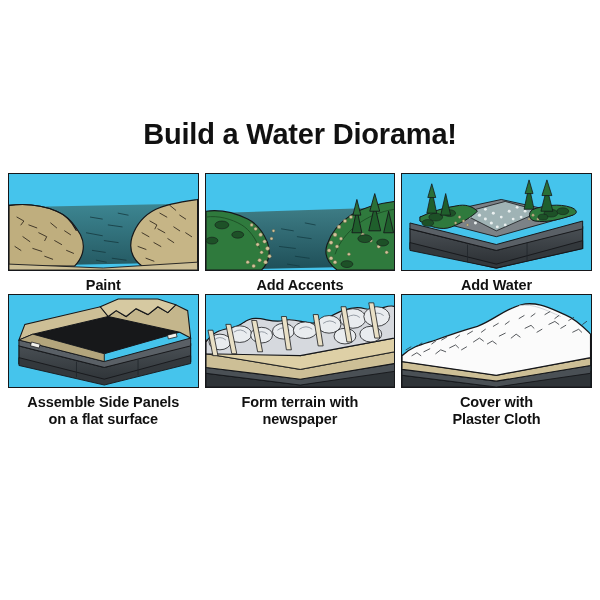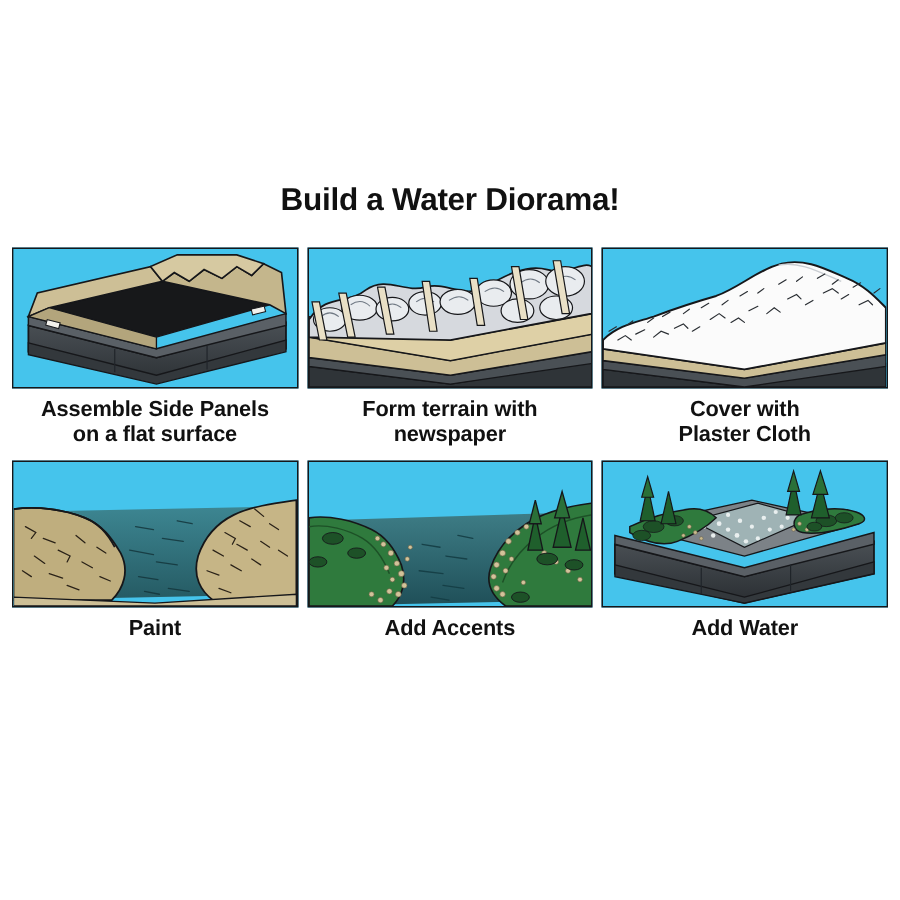--- a/index.html
+++ b/index.html
@@ -19,21 +19,21 @@
     width: 600px;
     height: 600px;
     background: #ffffff;
   }
   #title {
     position: absolute;
     top: 118px;
     left: 0;
     width: 600px;
     text-align: center;
-    font-size: 21px;
+    font-size: 29px;
     font-weight: bold;
     letter-spacing: -0.2px;
     color: #111111;
     line-height: 32px;
   }
   #grid {
     position: absolute;
     top: 165px;
     left: 8px;
     width: 584px;
@@ -79,20 +79,256 @@
   svg.art { display: block; width: 100%; height: 100%; }
 </style>
 </head>
 <body>
 
 <div id="poster">
 
   <div id="title">Build a Water Diorama!</div>
 
   <div id="grid">
+
+    <div class="row row2">
+
+      <div class="cell">
+        <div class="panel">
+          <div class="sky"></div>
+          <svg class="art" viewBox="0 0 190 98" preserveAspectRatio="none">
+            <defs>
+              <linearGradient id="g4water" x1="0" y1="0" x2="0" y2="1">
+                <stop offset="0" stop-color="#3d8692"></stop>
+                <stop offset="1" stop-color="#255a63"></stop>
+              </linearGradient>
+            </defs>
+
+            <path d="M0,34 L190,30 L190,90 L0,94 Z" fill="url(#g4water)"></path>
+
+            <path d="M0,32 C16,30 34,32 48,38 C60,43 66,52 72,62 C78,74 74,86 66,94 L0,94 Z" fill="#bfae7e" stroke="#16171a" stroke-width="1.2"></path>
+            <path d="M0,32 C16,30 34,32 48,38 C58,42 64,50 68,58" fill="none" stroke="#16171a" stroke-width="1.2"></path>
+
+            <path d="M190,26 C176,28 160,30 148,36 C136,42 128,52 124,64 C120,78 126,88 134,94 L190,94 Z" fill="#c6b586" stroke="#16171a" stroke-width="1.2"></path>
+
+            <g stroke="#2a2218" stroke-width="0.85" fill="none" stroke-linecap="round">
+              <path d="M8,44 l7,4 l-3,4"></path>
+              <path d="M20,52 l8,3"></path>
+              <path d="M14,64 l7,5"></path>
+              <path d="M30,60 l8,4 l-2,4"></path>
+              <path d="M24,76 l9,3"></path>
+              <path d="M42,50 l6,5"></path>
+              <path d="M46,68 l7,4"></path>
+              <path d="M36,84 l8,3"></path>
+              <path d="M56,58 l6,4"></path>
+              <path d="M58,78 l7,3"></path>
+              <path d="M6,74 l6,4"></path>
+              <path d="M152,40 l7,4"></path>
+              <path d="M162,32 l6,5"></path>
+              <path d="M142,48 l7,4 l-2,4"></path>
+              <path d="M172,42 l6,4"></path>
+              <path d="M134,60 l7,4"></path>
+              <path d="M150,56 l7,4"></path>
+              <path d="M166,54 l6,4"></path>
+              <path d="M130,74 l8,3"></path>
+              <path d="M146,70 l7,4"></path>
+              <path d="M178,60 l6,4"></path>
+              <path d="M138,86 l8,3"></path>
+              <path d="M160,66 l6,4"></path>
+            </g>
+
+            <g stroke="#14363c" stroke-width="0.9" fill="none" stroke-linecap="round" opacity="0.85">
+              <path d="M82,44 l12,2"></path>
+              <path d="M100,52 l14,2"></path>
+              <path d="M78,60 l16,3"></path>
+              <path d="M96,68 l14,2"></path>
+              <path d="M84,78 l13,2"></path>
+              <path d="M104,86 l14,2"></path>
+              <path d="M110,40 l10,2"></path>
+              <path d="M88,88 l10,2"></path>
+            </g>
+
+            <polygon points="0,92 95,96 190,90 190,98 0,98" fill="#cdbf96" stroke="#16171a" stroke-width="0.9"></polygon>
+          </svg>
+        </div>
+        <div class="caption">
+          <span>Paint</span>
+        </div>
+      </div>
+
+      <div class="cell">
+        <div class="panel">
+          <div class="sky"></div>
+          <svg class="art" viewBox="0 0 190 98" preserveAspectRatio="none">
+            <defs>
+              <linearGradient id="g5water" x1="0" y1="0" x2="0" y2="1">
+                <stop offset="0" stop-color="#3e7d86"></stop>
+                <stop offset="1" stop-color="#1f4f58"></stop>
+              </linearGradient>
+            </defs>
+
+            <path d="M0,40 L190,34 L190,94 L0,98 Z" fill="url(#g5water)"></path>
+
+            <path d="M0,38 C14,36 30,40 42,46 C52,51 58,60 62,70 C66,82 62,92 56,98 L0,98 Z" fill="#2f7a3d" stroke="#16171a" stroke-width="1.1"></path>
+            <path d="M0,44 C12,42 26,46 36,52 C44,57 50,66 54,76" fill="none" stroke="#1d5127" stroke-width="1"></path>
+
+            <path d="M190,28 C174,30 158,34 146,42 C134,50 126,60 122,72 C118,84 124,92 132,98 L190,98 Z" fill="#2f7a3d" stroke="#16171a" stroke-width="1.1"></path>
+            <path d="M190,36 C176,38 162,44 152,52 C142,60 134,70 130,82" fill="none" stroke="#1d5127" stroke-width="1"></path>
+
+            <g fill="#d2c39a" stroke="#6d6044" stroke-width="0.4">
+              <circle cx="50" cy="56" r="1.7"></circle>
+                <circle cx="55" cy="62" r="1.9"></circle>
+              <circle cx="59" cy="69" r="1.8"></circle>
+                <circle cx="62" cy="76" r="2"></circle>
+              <circle cx="64" cy="84" r="1.8"></circle>
+                <circle cx="60" cy="90" r="1.9"></circle>
+              <circle cx="46" cy="52" r="1.6"></circle>
+                <circle cx="52" cy="72" r="1.7"></circle>
+              <circle cx="56" cy="80" r="1.6"></circle>
+                <circle cx="54" cy="88" r="1.8"></circle>
+              <circle cx="42" cy="90" r="1.7"></circle>
+                <circle cx="48" cy="94" r="1.8"></circle>
+              <circle cx="66" cy="66" r="1.5"></circle>
+                <circle cx="68" cy="58" r="1.4"></circle>
+            </g>
+
+            <g fill="#d2c39a" stroke="#6d6044" stroke-width="0.4">
+              <circle cx="140" cy="48" r="1.8"></circle>
+                <circle cx="134" cy="54" r="1.9"></circle>
+              <circle cx="130" cy="62" r="2"></circle>
+                <circle cx="126" cy="70" r="1.9"></circle>
+              <circle cx="124" cy="78" r="1.8"></circle>
+                <circle cx="126" cy="86" r="1.9"></circle>
+              <circle cx="146" cy="44" r="1.7"></circle>
+                <circle cx="136" cy="66" r="1.6"></circle>
+              <circle cx="132" cy="74" r="1.7"></circle>
+                <circle cx="130" cy="90" r="1.8"></circle>
+              <circle cx="150" cy="56" r="1.6"></circle>
+                <circle cx="158" cy="62" r="1.7"></circle>
+              <circle cx="166" cy="68" r="1.6"></circle>
+                <circle cx="174" cy="74" r="1.7"></circle>
+              <circle cx="182" cy="80" r="1.6"></circle>
+                <circle cx="144" cy="82" r="1.5"></circle>
+            </g>
+
+            <g stroke="#16171a" stroke-width="0.9">
+              <polygon points="152,36 147,60 157,60" fill="#1f5f2c"></polygon>
+              <polygon points="152,26 148,42 156,42" fill="#2a7038"></polygon>
+              <polygon points="170,32 164,58 176,58" fill="#1f5f2c"></polygon>
+              <polygon points="170,20 165,38 175,38" fill="#2a7038"></polygon>
+              <polygon points="184,38 179,60 189,60" fill="#1f5f2c"></polygon>
+            </g>
+
+            <g fill="#1d5127" stroke="#16171a" stroke-width="0.6">
+              <ellipse cx="16" cy="52" rx="7" ry="4"></ellipse>
+              <ellipse cx="32" cy="62" rx="6" ry="3.5"></ellipse>
+              <ellipse cx="6" cy="68" rx="6" ry="3.5"></ellipse>
+              <ellipse cx="160" cy="66" rx="7" ry="4"></ellipse>
+              <ellipse cx="178" cy="70" rx="6" ry="3.5"></ellipse>
+              <ellipse cx="142" cy="92" rx="6" ry="3.5"></ellipse>
+            </g>
+
+            <g stroke="#143d44" stroke-width="0.9" fill="none" stroke-linecap="round" opacity="0.9">
+              <path d="M76,56 l12,2"></path>
+              <path d="M92,64 l14,2"></path>
+              <path d="M74,74 l16,2"></path>
+              <path d="M90,84 l14,2"></path>
+              <path d="M100,50 l10,2"></path>
+              <path d="M82,92 l12,2"></path>
+            </g>
+          </svg>
+        </div>
+        <div class="caption">
+          <span>Add Accents</span>
+        </div>
+      </div>
+
+      <div class="cell">
+        <div class="panel">
+          <div class="sky"></div>
+          <svg class="art" viewBox="0 0 190 98" preserveAspectRatio="none">
+            <defs>
+              <linearGradient id="g6base" x1="0" y1="0" x2="0" y2="1">
+                <stop offset="0" stop-color="#4a5055"></stop>
+                <stop offset="1" stop-color="#2a2e32"></stop>
+              </linearGradient>
+            </defs>
+
+            <polygon points="8,56 95,78 182,54 182,76 95,96 8,76" fill="url(#g6base)" stroke="#16171a" stroke-width="1.2"></polygon>
+            <polygon points="8,50 95,72 182,48 182,56 95,78 8,56" fill="#5a6066" stroke="#16171a" stroke-width="1"></polygon>
+            <polygon points="8,70 95,92 182,68 182,76 95,96 8,78" fill="#33383c" stroke="#16171a" stroke-width="0.9"></polygon>
+            <line x1="66" y1="72" x2="66" y2="90" stroke="#20252a" stroke-width="0.8"></line>
+            <line x1="126" y1="70" x2="126" y2="88" stroke="#20252a" stroke-width="0.8"></line>
+
+            <polygon points="18,44 95,64 172,42 100,26" fill="#7c8287" stroke="#16171a" stroke-width="0.9"></polygon>
+
+            <polygon points="60,40 95,58 140,38 104,28" fill="#9fb3b5" stroke="#16171a" stroke-width="0.8"></polygon>
+
+            <g fill="#eef3f3" opacity="0.95">
+              <circle cx="72" cy="38" r="1.5"></circle>
+                <circle cx="78" cy="42" r="1.6"></circle>
+              <circle cx="84" cy="46" r="1.5"></circle>
+                <circle cx="90" cy="50" r="1.6"></circle>
+              <circle cx="96" cy="54" r="1.5"></circle>
+                <circle cx="84" cy="36" r="1.4"></circle>
+              <circle cx="92" cy="40" r="1.5"></circle>
+                <circle cx="100" cy="44" r="1.4"></circle>
+              <circle cx="108" cy="38" r="1.5"></circle>
+                <circle cx="116" cy="34" r="1.4"></circle>
+              <circle cx="124" cy="38" r="1.4"></circle>
+                <circle cx="68" cy="44" r="1.4"></circle>
+              <circle cx="74" cy="50" r="1.5"></circle>
+                <circle cx="104" cy="52" r="1.4"></circle>
+              <circle cx="112" cy="46" r="1.4"></circle>
+                <circle cx="120" cy="44" r="1.4"></circle>
+              <circle cx="64" cy="36" r="1.3"></circle>
+                <circle cx="130" cy="34" r="1.3"></circle>
+            </g>
+
+            <path d="M18,44 C30,38 44,34 58,32 C66,31 72,34 76,38 C70,44 60,50 50,54 C40,58 28,54 18,48 Z" fill="#2f7a3d" stroke="#16171a" stroke-width="1"></path>
+
+            <path d="M132,36 C144,32 158,30 170,34 C176,36 178,40 172,42 C160,46 146,50 134,48 C128,47 126,40 132,36 Z" fill="#2f7a3d" stroke="#16171a" stroke-width="1"></path>
+
+            <g fill="#c8b98d" stroke="#6d6044" stroke-width="0.35">
+              <circle cx="58" cy="44" r="1.3"></circle>
+                <circle cx="62" cy="48" r="1.3"></circle>
+              <circle cx="54" cy="50" r="1.2"></circle>
+                <circle cx="66" cy="52" r="1.2"></circle>
+              <circle cx="132" cy="42" r="1.3"></circle>
+                <circle cx="137" cy="46" r="1.3"></circle>
+              <circle cx="142" cy="44" r="1.2"></circle>
+                <circle cx="128" cy="46" r="1.2"></circle>
+            </g>
+
+            <g fill="#1d5127" stroke="#16171a" stroke-width="0.5">
+              <ellipse cx="34" cy="44" rx="7" ry="4"></ellipse>
+              <ellipse cx="48" cy="40" rx="6" ry="3.5"></ellipse>
+              <ellipse cx="26" cy="50" rx="6" ry="3.5"></ellipse>
+              <ellipse cx="150" cy="40" rx="7" ry="4"></ellipse>
+              <ellipse cx="162" cy="38" rx="6" ry="3.5"></ellipse>
+              <ellipse cx="142" cy="44" rx="5" ry="3"></ellipse>
+            </g>
+
+            <g stroke="#16171a" stroke-width="0.8">
+              <polygon points="30,16 25,40 35,40" fill="#1f5f2c"></polygon>
+              <polygon points="30,10 26,24 34,24" fill="#2a7038"></polygon>
+              <polygon points="44,20 39,42 49,42" fill="#1f5f2c"></polygon>
+              <polygon points="128,12 123,36 133,36" fill="#1f5f2c"></polygon>
+              <polygon points="128,6 124,20 132,20" fill="#2a7038"></polygon>
+              <polygon points="146,14 140,38 152,38" fill="#1f5f2c"></polygon>
+              <polygon points="146,6 141,22 151,22" fill="#2a7038"></polygon>
+            </g>
+          </svg>
+        </div>
+        <div class="caption">
+          <span>Add Water</span>
+        </div>
+      </div>
+
+    </div>
 
     <div class="row row1">
 
       <div class="cell">
         <div class="panel">
           <div class="sky"></div>
           <svg class="art" viewBox="0 0 190 94" preserveAspectRatio="none">
             <defs>
               <linearGradient id="g1base" x1="0" y1="0" x2="0" y2="1">
                 <stop offset="0" stop-color="#4a5055"></stop>
@@ -233,250 +469,14 @@
             </g>
           </svg>
         </div>
         <div class="caption">
           <span>Cover with</span>
           <span class="l2">Plaster Cloth</span>
         </div>
       </div>
 
     </div>
-
-    <div class="row row2">
-
-      <div class="cell">
-        <div class="panel">
-          <div class="sky"></div>
-          <svg class="art" viewBox="0 0 190 98" preserveAspectRatio="none">
-            <defs>
-              <linearGradient id="g4water" x1="0" y1="0" x2="0" y2="1">
-                <stop offset="0" stop-color="#3d8692"></stop>
-                <stop offset="1" stop-color="#255a63"></stop>
-              </linearGradient>
-            </defs>
-
-            <path d="M0,34 L190,30 L190,90 L0,94 Z" fill="url(#g4water)"></path>
-
-            <path d="M0,32 C16,30 34,32 48,38 C60,43 66,52 72,62 C78,74 74,86 66,94 L0,94 Z" fill="#bfae7e" stroke="#16171a" stroke-width="1.2"></path>
-            <path d="M0,32 C16,30 34,32 48,38 C58,42 64,50 68,58" fill="none" stroke="#16171a" stroke-width="1.2"></path>
-
-            <path d="M190,26 C176,28 160,30 148,36 C136,42 128,52 124,64 C120,78 126,88 134,94 L190,94 Z" fill="#c6b586" stroke="#16171a" stroke-width="1.2"></path>
-
-            <g stroke="#2a2218" stroke-width="0.85" fill="none" stroke-linecap="round">
-              <path d="M8,44 l7,4 l-3,4"></path>
-              <path d="M20,52 l8,3"></path>
-              <path d="M14,64 l7,5"></path>
-              <path d="M30,60 l8,4 l-2,4"></path>
-              <path d="M24,76 l9,3"></path>
-              <path d="M42,50 l6,5"></path>
-              <path d="M46,68 l7,4"></path>
-              <path d="M36,84 l8,3"></path>
-              <path d="M56,58 l6,4"></path>
-              <path d="M58,78 l7,3"></path>
-              <path d="M6,74 l6,4"></path>
-              <path d="M152,40 l7,4"></path>
-              <path d="M162,32 l6,5"></path>
-              <path d="M142,48 l7,4 l-2,4"></path>
-              <path d="M172,42 l6,4"></path>
-              <path d="M134,60 l7,4"></path>
-              <path d="M150,56 l7,4"></path>
-              <path d="M166,54 l6,4"></path>
-              <path d="M130,74 l8,3"></path>
-              <path d="M146,70 l7,4"></path>
-              <path d="M178,60 l6,4"></path>
-              <path d="M138,86 l8,3"></path>
-              <path d="M160,66 l6,4"></path>
-            </g>
-
-            <g stroke="#14363c" stroke-width="0.9" fill="none" stroke-linecap="round" opacity="0.85">
-              <path d="M82,44 l12,2"></path>
-              <path d="M100,52 l14,2"></path>
-              <path d="M78,60 l16,3"></path>
-              <path d="M96,68 l14,2"></path>
-              <path d="M84,78 l13,2"></path>
-              <path d="M104,86 l14,2"></path>
-              <path d="M110,40 l10,2"></path>
-              <path d="M88,88 l10,2"></path>
-            </g>
-
-            <polygon points="0,92 95,96 190,90 190,98 0,98" fill="#cdbf96" stroke="#16171a" stroke-width="0.9"></polygon>
-          </svg>
-        </div>
-        <div class="caption">
-          <span>Paint</span>
-        </div>
-      </div>
-
-      <div class="cell">
-        <div class="panel">
-          <div class="sky"></div>
-          <svg class="art" viewBox="0 0 190 98" preserveAspectRatio="none">
-            <defs>
-              <linearGradient id="g5water" x1="0" y1="0" x2="0" y2="1">
-                <stop offset="0" stop-color="#3e7d86"></stop>
-                <stop offset="1" stop-color="#1f4f58"></stop>
-              </linearGradient>
-            </defs>
-
-            <path d="M0,40 L190,34 L190,94 L0,98 Z" fill="url(#g5water)"></path>
-
-            <path d="M0,38 C14,36 30,40 42,46 C52,51 58,60 62,70 C66,82 62,92 56,98 L0,98 Z" fill="#2f7a3d" stroke="#16171a" stroke-width="1.1"></path>
-            <path d="M0,44 C12,42 26,46 36,52 C44,57 50,66 54,76" fill="none" stroke="#1d5127" stroke-width="1"></path>
-
-            <path d="M190,28 C174,30 158,34 146,42 C134,50 126,60 122,72 C118,84 124,92 132,98 L190,98 Z" fill="#2f7a3d" stroke="#16171a" stroke-width="1.1"></path>
-            <path d="M190,36 C176,38 162,44 152,52 C142,60 134,70 130,82" fill="none" stroke="#1d5127" stroke-width="1"></path>
-
-            <g fill="#d2c39a" stroke="#6d6044" stroke-width="0.4">
-              <circle cx="50" cy="56" r="1.7"></circle>
-                <circle cx="55" cy="62" r="1.9"></circle>
-              <circle cx="59" cy="69" r="1.8"></circle>
-                <circle cx="62" cy="76" r="2"></circle>
-              <circle cx="64" cy="84" r="1.8"></circle>
-                <circle cx="60" cy="90" r="1.9"></circle>
-              <circle cx="46" cy="52" r="1.6"></circle>
-                <circle cx="52" cy="72" r="1.7"></circle>
-              <circle cx="56" cy="80" r="1.6"></circle>
-                <circle cx="54" cy="88" r="1.8"></circle>
-              <circle cx="42" cy="90" r="1.7"></circle>
-                <circle cx="48" cy="94" r="1.8"></circle>
-              <circle cx="66" cy="66" r="1.5"></circle>
-                <circle cx="68" cy="58" r="1.4"></circle>
-            </g>
-
-            <g fill="#d2c39a" stroke="#6d6044" stroke-width="0.4">
-              <circle cx="140" cy="48" r="1.8"></circle>
-                <circle cx="134" cy="54" r="1.9"></circle>
-              <circle cx="130" cy="62" r="2"></circle>
-                <circle cx="126" cy="70" r="1.9"></circle>
-              <circle cx="124" cy="78" r="1.8"></circle>
-                <circle cx="126" cy="86" r="1.9"></circle>
-              <circle cx="146" cy="44" r="1.7"></circle>
-                <circle cx="136" cy="66" r="1.6"></circle>
-              <circle cx="132" cy="74" r="1.7"></circle>
-                <circle cx="130" cy="90" r="1.8"></circle>
-              <circle cx="150" cy="56" r="1.6"></circle>
-                <circle cx="158" cy="62" r="1.7"></circle>
-              <circle cx="166" cy="68" r="1.6"></circle>
-                <circle cx="174" cy="74" r="1.7"></circle>
-              <circle cx="182" cy="80" r="1.6"></circle>
-                <circle cx="144" cy="82" r="1.5"></circle>
-            </g>
-
-            <g stroke="#16171a" stroke-width="0.9">
-              <polygon points="152,36 147,60 157,60" fill="#1f5f2c"></polygon>
-              <polygon points="152,26 148,42 156,42" fill="#2a7038"></polygon>
-              <polygon points="170,32 164,58 176,58" fill="#1f5f2c"></polygon>
-              <polygon points="170,20 165,38 175,38" fill="#2a7038"></polygon>
-              <polygon points="184,38 179,60 189,60" fill="#1f5f2c"></polygon>
-            </g>
-
-            <g fill="#1d5127" stroke="#16171a" stroke-width="0.6">
-              <ellipse cx="16" cy="52" rx="7" ry="4"></ellipse>
-              <ellipse cx="32" cy="62" rx="6" ry="3.5"></ellipse>
-              <ellipse cx="6" cy="68" rx="6" ry="3.5"></ellipse>
-              <ellipse cx="160" cy="66" rx="7" ry="4"></ellipse>
-              <ellipse cx="178" cy="70" rx="6" ry="3.5"></ellipse>
-              <ellipse cx="142" cy="92" rx="6" ry="3.5"></ellipse>
-            </g>
-
-            <g stroke="#143d44" stroke-width="0.9" fill="none" stroke-linecap="round" opacity="0.9">
-              <path d="M76,56 l12,2"></path>
-              <path d="M92,64 l14,2"></path>
-              <path d="M74,74 l16,2"></path>
-              <path d="M90,84 l14,2"></path>
-              <path d="M100,50 l10,2"></path>
-              <path d="M82,92 l12,2"></path>
-            </g>
-          </svg>
-        </div>
-        <div class="caption">
-          <span>Add Accents</span>
-        </div>
-      </div>
-
-      <div class="cell">
-        <div class="panel">
-          <div class="sky"></div>
-          <svg class="art" viewBox="0 0 190 98" preserveAspectRatio="none">
-            <defs>
-              <linearGradient id="g6base" x1="0" y1="0" x2="0" y2="1">
-                <stop offset="0" stop-color="#4a5055"></stop>
-                <stop offset="1" stop-color="#2a2e32"></stop>
-              </linearGradient>
-            </defs>
-
-            <polygon points="8,56 95,78 182,54 182,76 95,96 8,76" fill="url(#g6base)" stroke="#16171a" stroke-width="1.2"></polygon>
-            <polygon points="8,50 95,72 182,48 182,56 95,78 8,56" fill="#5a6066" stroke="#16171a" stroke-width="1"></polygon>
-            <polygon points="8,70 95,92 182,68 182,76 95,96 8,78" fill="#33383c" stroke="#16171a" stroke-width="0.9"></polygon>
-            <line x1="66" y1="72" x2="66" y2="90" stroke="#20252a" stroke-width="0.8"></line>
-            <line x1="126" y1="70" x2="126" y2="88" stroke="#20252a" stroke-width="0.8"></line>
-
-            <polygon points="18,44 95,64 172,42 100,26" fill="#7c8287" stroke="#16171a" stroke-width="0.9"></polygon>
-
-            <polygon points="60,40 95,58 140,38 104,28" fill="#9fb3b5" stroke="#16171a" stroke-width="0.8"></polygon>
-
-            <g fill="#eef3f3" opacity="0.95">
-              <circle cx="72" cy="38" r="1.5"></circle>
-                <circle cx="78" cy="42" r="1.6"></circle>
-              <circle cx="84" cy="46" r="1.5"></circle>
-                <circle cx="90" cy="50" r="1.6"></circle>
-              <circle cx="96" cy="54" r="1.5"></circle>
-                <circle cx="84" cy="36" r="1.4"></circle>
-              <circle cx="92" cy="40" r="1.5"></circle>
-                <circle cx="100" cy="44" r="1.4"></circle>
-              <circle cx="108" cy="38" r="1.5"></circle>
-                <circle cx="116" cy="34" r="1.4"></circle>
-              <circle cx="124" cy="38" r="1.4"></circle>
-                <circle cx="68" cy="44" r="1.4"></circle>
-              <circle cx="74" cy="50" r="1.5"></circle>
-                <circle cx="104" cy="52" r="1.4"></circle>
-              <circle cx="112" cy="46" r="1.4"></circle>
-                <circle cx="120" cy="44" r="1.4"></circle>
-              <circle cx="64" cy="36" r="1.3"></circle>
-                <circle cx="130" cy="34" r="1.3"></circle>
-            </g>
-
-            <path d="M18,44 C30,38 44,34 58,32 C66,31 72,34 76,38 C70,44 60,50 50,54 C40,58 28,54 18,48 Z" fill="#2f7a3d" stroke="#16171a" stroke-width="1"></path>
-
-            <path d="M132,36 C144,32 158,30 170,34 C176,36 178,40 172,42 C160,46 146,50 134,48 C128,47 126,40 132,36 Z" fill="#2f7a3d" stroke="#16171a" stroke-width="1"></path>
-
-            <g fill="#c8b98d" stroke="#6d6044" stroke-width="0.35">
-              <circle cx="58" cy="44" r="1.3"></circle>
-                <circle cx="62" cy="48" r="1.3"></circle>
-              <circle cx="54" cy="50" r="1.2"></circle>
-                <circle cx="66" cy="52" r="1.2"></circle>
-              <circle cx="132" cy="42" r="1.3"></circle>
-                <circle cx="137" cy="46" r="1.3"></circle>
-              <circle cx="142" cy="44" r="1.2"></circle>
-                <circle cx="128" cy="46" r="1.2"></circle>
-            </g>
-
-            <g fill="#1d5127" stroke="#16171a" stroke-width="0.5">
-              <ellipse cx="34" cy="44" rx="7" ry="4"></ellipse>
-              <ellipse cx="48" cy="40" rx="6" ry="3.5"></ellipse>
-              <ellipse cx="26" cy="50" rx="6" ry="3.5"></ellipse>
-              <ellipse cx="150" cy="40" rx="7" ry="4"></ellipse>
-              <ellipse cx="162" cy="38" rx="6" ry="3.5"></ellipse>
-              <ellipse cx="142" cy="44" rx="5" ry="3"></ellipse>
-            </g>
-
-            <g stroke="#16171a" stroke-width="0.8">
-              <polygon points="30,16 25,40 35,40" fill="#1f5f2c"></polygon>
-              <polygon points="30,10 26,24 34,24" fill="#2a7038"></polygon>
-              <polygon points="44,20 39,42 49,42" fill="#1f5f2c"></polygon>
-              <polygon points="128,12 123,36 133,36" fill="#1f5f2c"></polygon>
-              <polygon points="128,6 124,20 132,20" fill="#2a7038"></polygon>
-              <polygon points="146,14 140,38 152,38" fill="#1f5f2c"></polygon>
-              <polygon points="146,6 141,22 151,22" fill="#2a7038"></polygon>
-            </g>
-          </svg>
-        </div>
-        <div class="caption">
-          <span>Add Water</span>
-        </div>
-      </div>
-
-    </div>
   </div>
 </div>
 
 </body></html>

